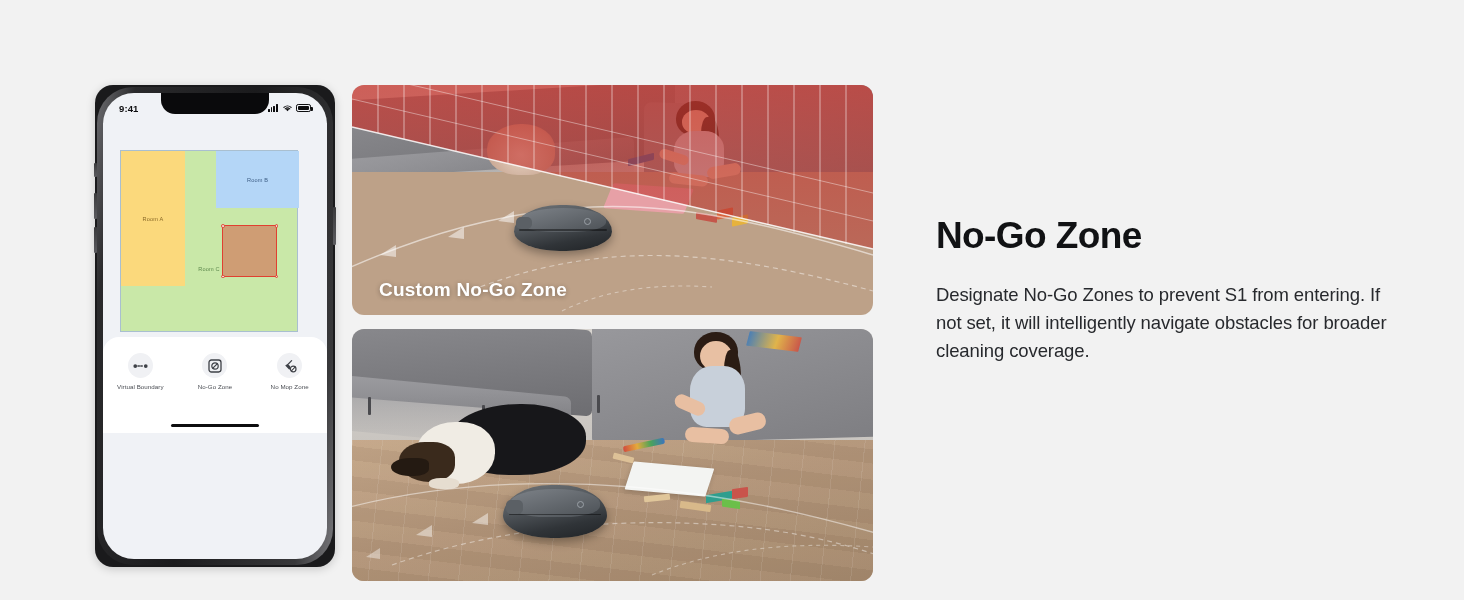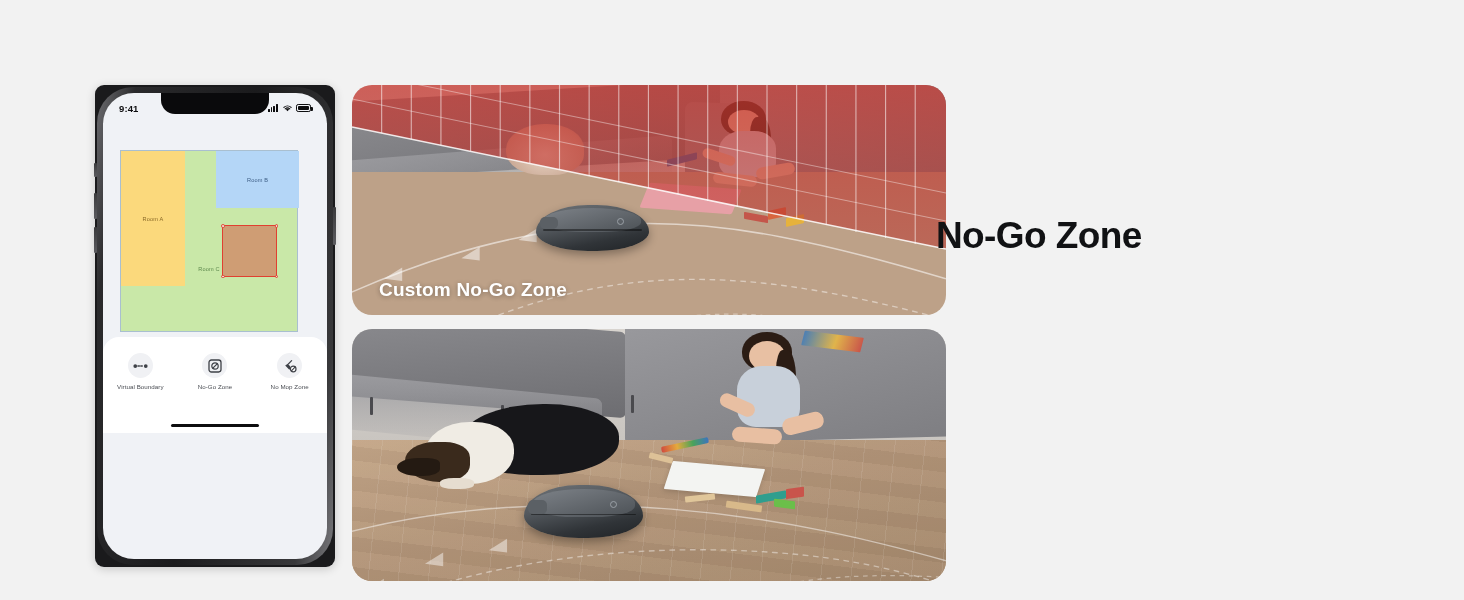--- a/index.html
+++ b/index.html
@@ -9,21 +9,21 @@
     font-family: "Liberation Sans", sans-serif;
     overflow: hidden;
   }
   .stage { position: relative; width: 1464px; height: 600px; background: #f2f2f2; }
 
   
   .phone-wrap { position: absolute; left: 95px; top: 85px; width: 240px; height: 482px; }
   .phone-body {
     position: absolute; inset: 0;
     background: #1a1a1c;
-    border-radius: 9px;
+    border-radius: 18px;
     box-shadow: 0 2px 10px rgba(0,0,0,.18);
   }
   .phone-body::before {
     content:""; position:absolute; inset:2px;
     border-radius: 36px;
     background: linear-gradient(100deg,#6e6e72 0%, #2a2a2c 12%, #1b1b1d 50%, #38383a 88%, #7a7a7e 100%);
   }
   .btn-side { position:absolute; background: linear-gradient(180deg,#3a3a3c,#5c5c60); border-radius:1px; }
   .btn-mute  { left:-1px; top:78px;  width:3px; height:14px; }
   .btn-volup { left:-1px; top:108px; width:3px; height:26px; }
@@ -99,21 +99,21 @@
   }
   .tool-lb { font-size:6.2px; color:#4a4d53; text-align:center; letter-spacing:.05px; }
   .home-ind {
     position:absolute; left:50%; transform:translateX(-50%); bottom:6px;
     width:88px; height:3.4px; background:#0d0d0f; border-radius:2px;
   }
 
   
   .cards { position:absolute; left:352px; top:85px; width:521px; }
   .card {
-    position:relative; width:594px; border-radius:20px; overflow:hidden;
+    position:relative; width:521px; border-radius:12px; overflow:hidden;
   }
   .card-top { height:230px; margin-bottom:14px; }
   .card-bot { height:252px; }
   .caption {
     position:absolute; left:27px; bottom:14px;
     font-size:19px; font-weight:600; color:#fff; letter-spacing:.2px;
     text-shadow:0 1px 5px rgba(0,0,0,.32);
   }
 
   
@@ -458,15 +458,16 @@
           <div class="rb-bump"></div>
           <div class="rb-dot"></div>
         </div>
       </div>
 
     </div>
   </div>
 
   <div class="copy">
     <div class="headline">No-Go Zone</div>
+    <div class="body">Designate No-Go Zones to prevent S1 from entering. If not set, it will intelligently navigate obstacles for broader cleaning coverage.</div>
   </div>
 
 </div>
 
 </body></html>

